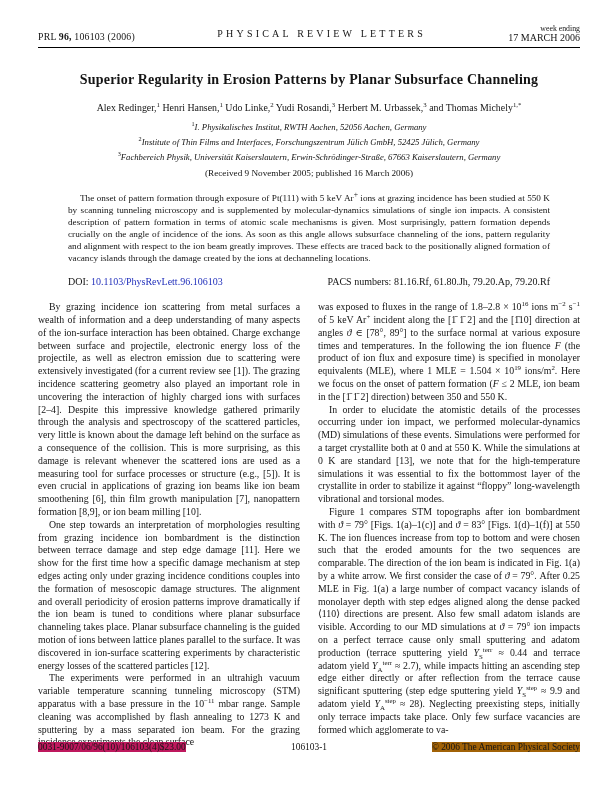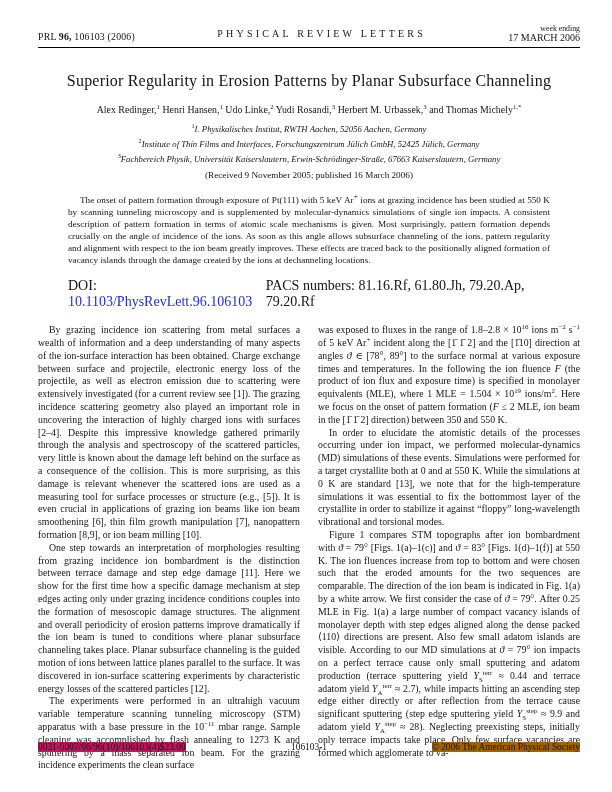--- a/index.html
+++ b/index.html
@@ -24,38 +24,38 @@
   .journal-name{
     font-size:10px;letter-spacing:3.2px;
     transform:translateY(-3px);
     white-space:nowrap;
   }
   .week-ending{font-size:7.8px;text-align:right;line-height:9px;}
   .week-ending .date{font-size:10px;}
   
   .title{
     margin-top:24px;text-align:center;
-    font-weight:normal;font-size:16px;letter-spacing:.2px;
+    font-weight:bold;font-size:14px;letter-spacing:.2px;
   }
   .authors{margin-top:13px;text-align:center;font-size:9.9px;}
   .authors sup{font-size:6.8px;}
   .affiliations{margin-top:5px;text-align:center;font-style:italic;font-size:8.7px;line-height:11.2px;}
   .affiliations sup{font-size:6.2px;font-style:normal;}
   .received{margin-top:4px;text-align:center;font-size:9.2px;}
   
   .abstract{
     width:482px;margin:11px auto 0 auto;
     font-size:9.2px;line-height:12.1px;
     text-align:justify;
   }
   .abstract .indent{display:inline-block;width:12px;}
   .doi-row{
     width:482px;margin:12px auto 0 auto;
     display:flex;justify-content:space-between;
-    font-size:14px;
+    font-size:10px;
   }
   .doi-link{color:#2230bb;text-decoration:none;}
   
   .body-columns{
     display:flex;gap:18px;
     margin-top:14px;
     height:484px;overflow:hidden;
     text-align:justify;
     font-size:9.8px;line-height:12.8px;
   }

